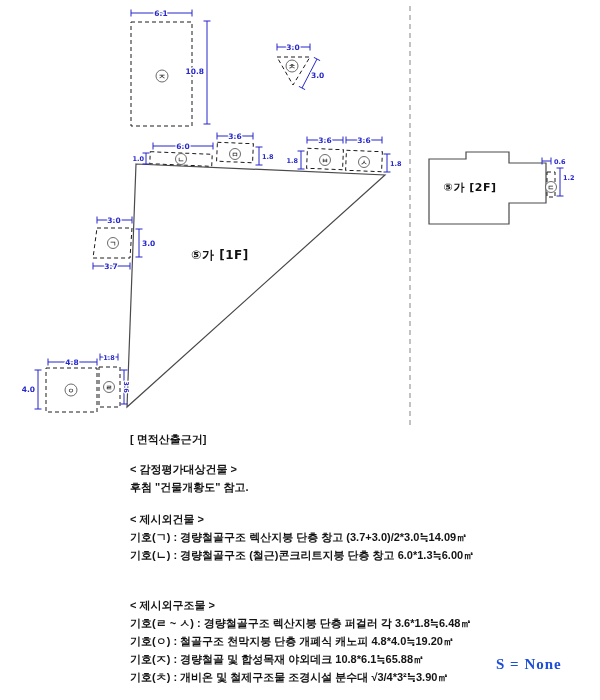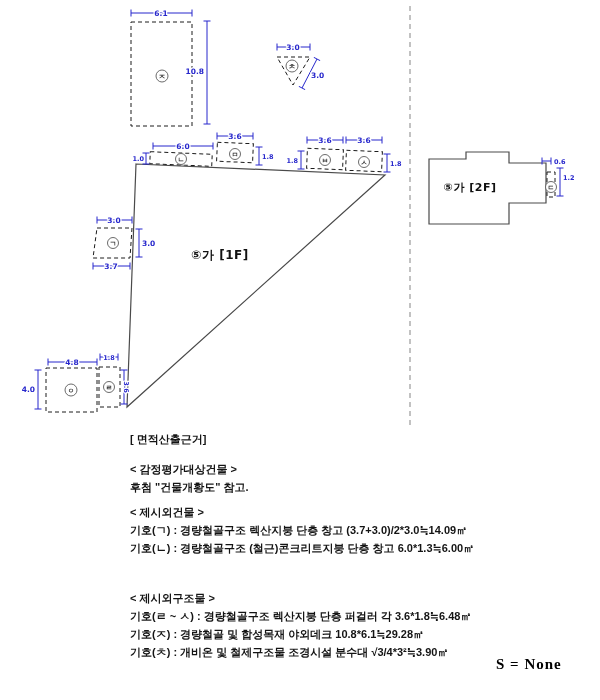--- a/index.html
+++ b/index.html
@@ -13,22 +13,22 @@
        paint-order:stroke;stroke:#ffffff;stroke-width:2.5px;stroke-linejoin:round;}
   .dim.sm{font-size:6.5px;}
   .dim.start{text-anchor:start;} .dim.end{text-anchor:end;}
   .symc{fill:#ffffff;stroke:#5a5a5a;stroke-width:0.9;}
   .sym{font:700 7px "DejaVu Sans",sans-serif;fill:#2b2b2b;text-anchor:middle;}
   .flabel{font:700 12px "DejaVu Sans",sans-serif;fill:#111;text-anchor:middle;letter-spacing:0.5px;}
   .flabel.f2{font-size:11px;}
   .notes{position:absolute;left:130px;top:430px;color:#141414;white-space:nowrap;
          font:700 11px/18px "Liberation Sans","DejaVu Sans",sans-serif;}
   .note-title{margin-bottom:12px;}
-  .note-section.s2{margin-top:7px;} .note-section.s3{margin-top:32px;}
-  .scale-note{position:absolute;left:496px;top:656px;color:#000000;
+  .note-section.s2{margin-top:14px;} .note-section.s3{margin-top:32px;}
+  .scale-note{position:absolute;left:496px;top:656px;color:#1d4ed8;
               font:700 15px "Liberation Serif","DejaVu Serif",serif;letter-spacing:1px;}
 </style>
 </head>
 <body>
 
 <svg width="600" height="430" viewBox="0 0 600 430">
   <defs>
     <marker id="tk" markerWidth="6" markerHeight="8" refX="3" refY="4" orient="auto" markerUnits="userSpaceOnUse">
       <path d="M3 0.5 L3 7.5" stroke="#2727cc" stroke-width="1"></path>
     </marker>
@@ -155,18 +155,19 @@
 
   <div class="note-section s2">
     <div class="note-heading">&lt; 제시외건물 &gt;</div>
     <div class="note-line">기호(ㄱ) : 경량철골구조 렉산지붕 단층 창고 (3.7+3.0)/2*3.0≒14.09㎡</div>
     <div class="note-line">기호(ㄴ) : 경량철골구조 (철근)콘크리트지붕 단층 창고 6.0*1.3≒6.00㎡</div>
   </div>
 
   <div class="note-section s3">
     <div class="note-heading">&lt; 제시외구조물 &gt;</div>
     <div class="note-line">기호(ㄹ ~ ㅅ) : 경량철골구조 렉산지붕 단층 퍼걸러 각 3.6*1.8≒6.48㎡</div>
-    <div class="note-line">기호(ㅈ) : 경량철골 및 합성목재 야외데크 10.8*6.1≒29.28㎡</div>
+    <div class="note-line">기호(ㅇ) : 철골구조 천막지붕 단층 개폐식 캐노피 4.8*4.0≒19.20㎡</div>
+    <div class="note-line">기호(ㅈ) : 경량철골 및 합성목재 야외데크 10.8*6.1≒65.88㎡</div>
     <div class="note-line">기호(ㅊ) : 개비온 및 철제구조물 조경시설 분수대 √3/4*3²≒3.90㎡</div>
   </div>
 </div>
 
 <div class="scale-note">S = None</div>
 
 </body></html>

